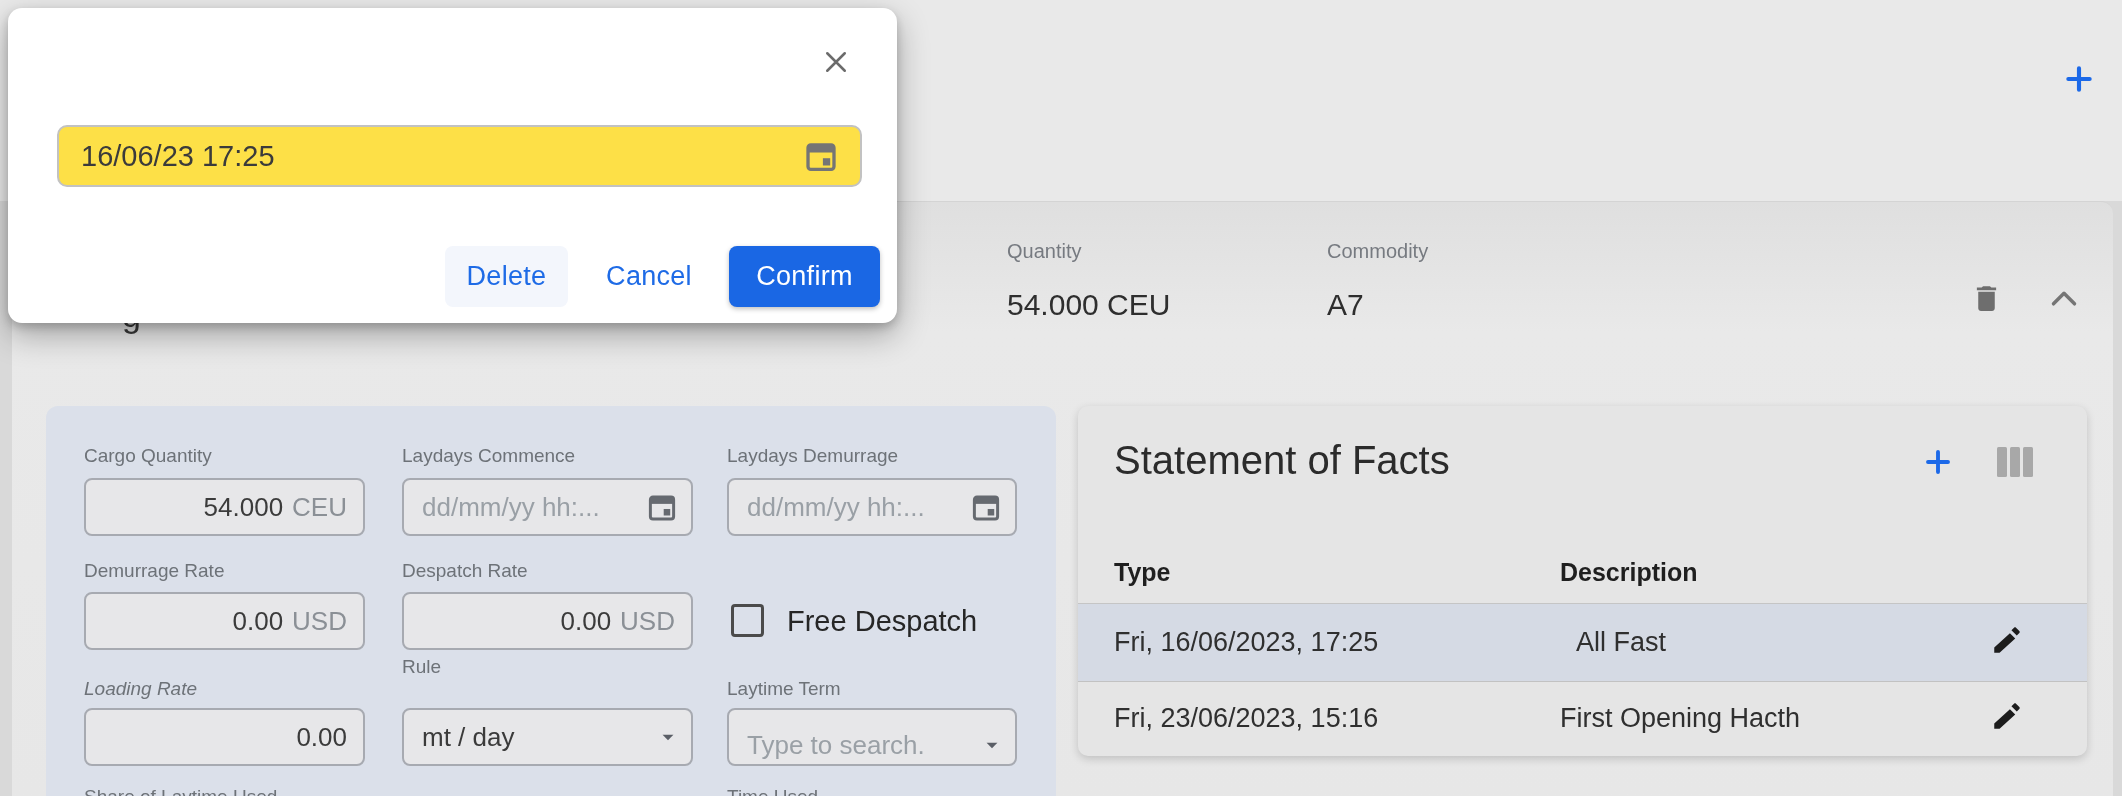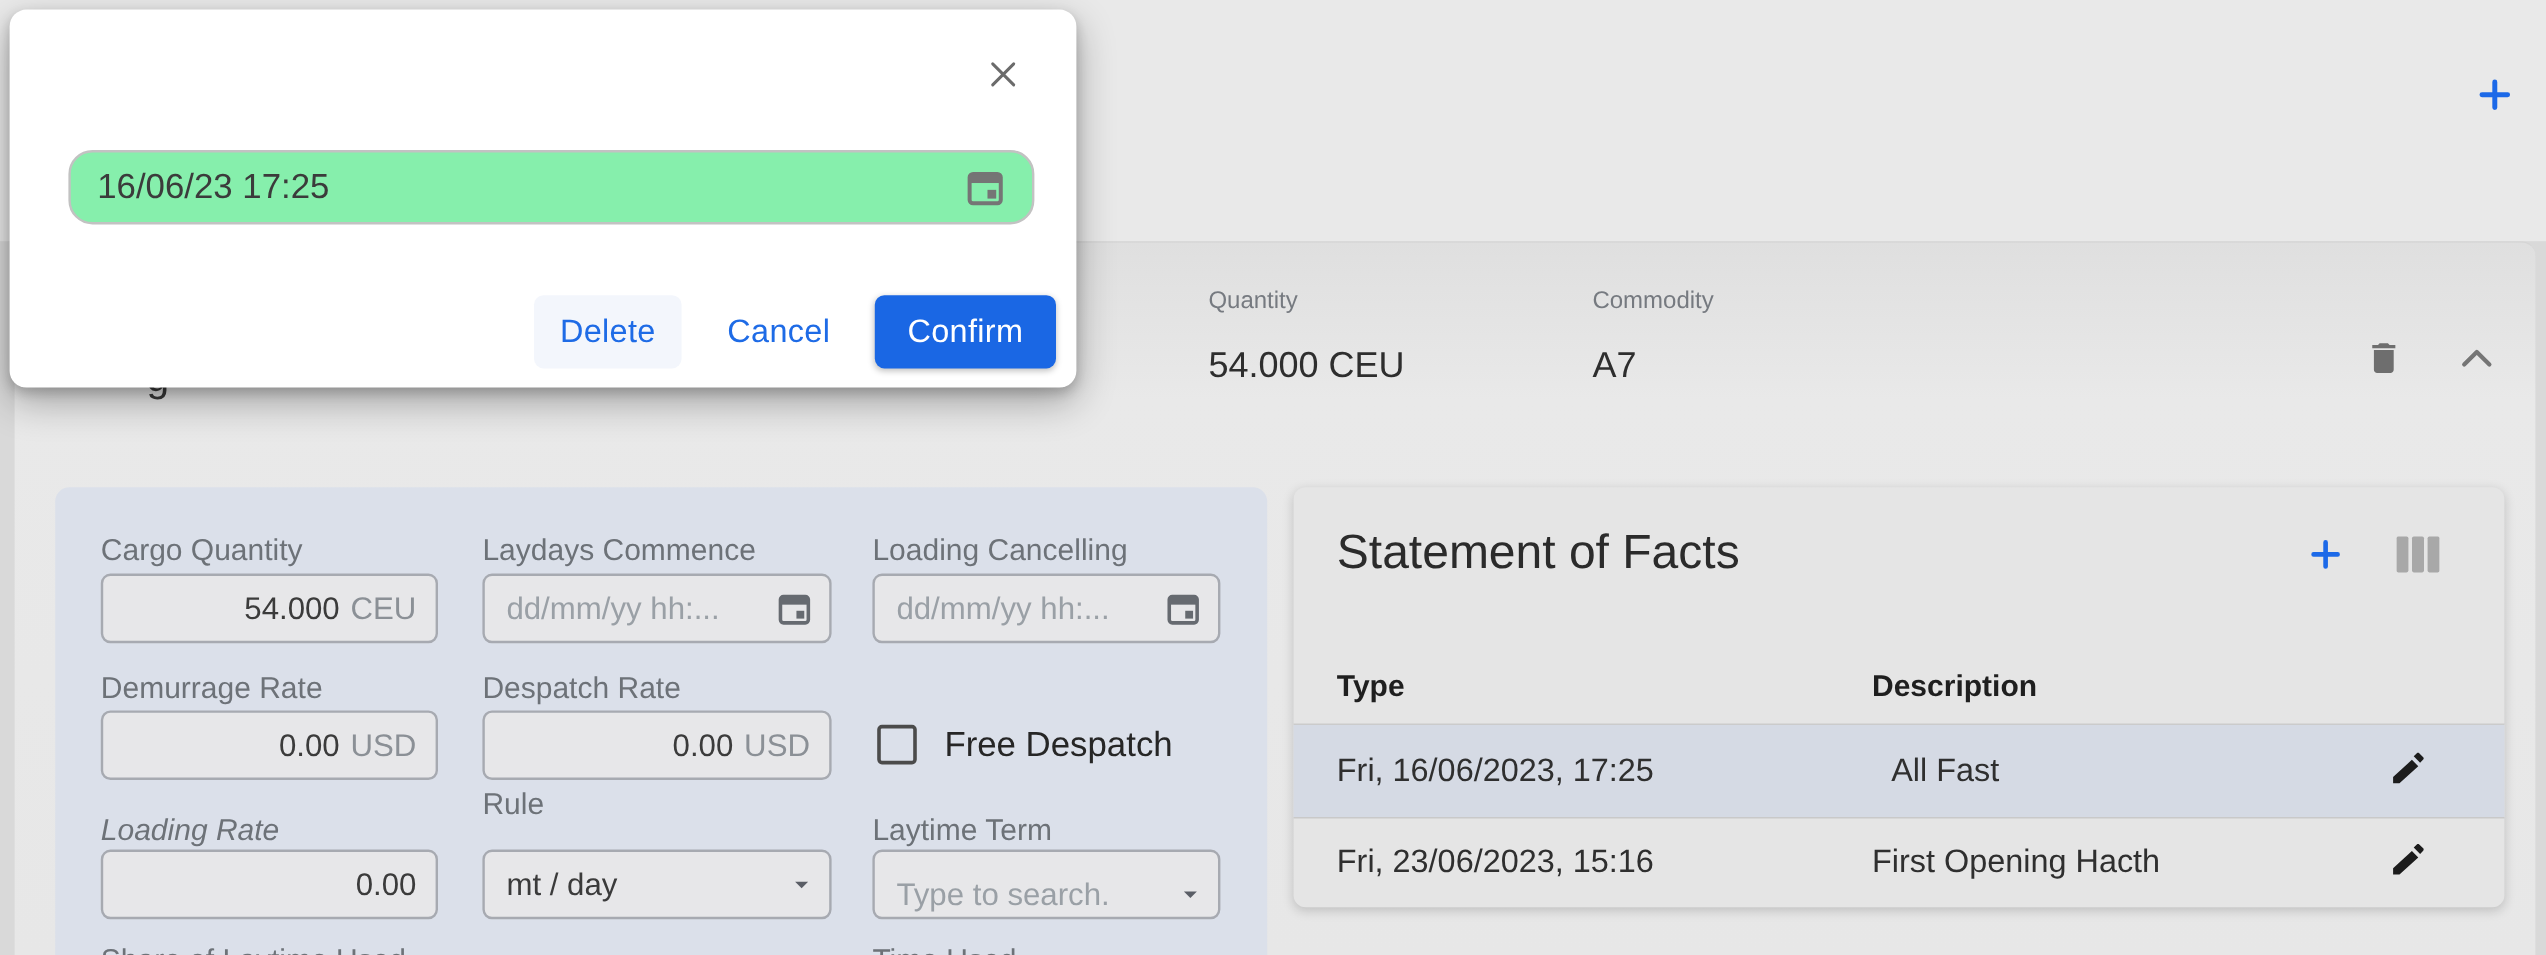--- a/index.html
+++ b/index.html
@@ -17,21 +17,21 @@
   
   #top-strip{left:0;top:0;width:2122px;height:201px;background:#e9e9e9;z-index:1;}
   #main-card{
     left:12px;top:201px;width:2101px;height:595px;
     background:linear-gradient(180deg,#dfdfdf 0%,#e9e9e9 22%,#e7e7e7 100%);
     border-top:1px solid #d4d4d4;
     border-radius:12px 12px 0 0;z-index:2;
   }
 
   
-  .field-label{font-size:25px;color:#6d7278;white-space:nowrap;z-index:4;}
+  .field-label{font-size:19px;color:#6d7278;white-space:nowrap;z-index:4;}
   .big-label{font-size:20px;color:#767a80;white-space:nowrap;z-index:4;}
   .big-value{font-size:30px;color:#2e2e2e;white-space:nowrap;z-index:4;}
 
   
   .icon-btn{display:flex;align-items:center;justify-content:center;cursor:pointer;
     background:transparent;border:none;padding:0;z-index:5;}
 
   
   #cargo-panel{
     left:46px;top:406px;width:1010px;height:420px;
@@ -69,22 +69,22 @@
 
   
   #modal{
     left:8px;top:8px;width:889px;height:315px;background:#ffffff;
     border-radius:14px;box-shadow:0 12px 32px rgba(0,0,0,.30),0 4px 10px rgba(0,0,0,.18);
     z-index:10;
   }
   #modal-title{left:57px;top:36px;font-size:42px;color:#262626;z-index:11;white-space:nowrap;}
   #modal-close{left:812px;top:38px;width:48px;height:48px;z-index:11;}
   #modal-input{
-    left:57px;top:125px;width:805px;height:62px;background:#86efac;
-    border:2px solid #c2c2c2;border-radius:20px;box-sizing:border-box;
+    left:57px;top:125px;width:805px;height:62px;background:#fde047;
+    border:2px solid #c2c2c2;border-radius:10px;box-sizing:border-box;
     display:flex;align-items:center;padding:0 20px 0 22px;z-index:11;
     font-size:29px;color:#3b3b3b;
   }
   #modal-input .grow{flex:1;}
   #modal-input .cal-icon{color:#757575;}
   .modal-btn{
     display:flex;align-items:center;justify-content:center;
     font-size:27px;font-weight:500;border:none;cursor:pointer;z-index:11;
     border-radius:8px;background:transparent;letter-spacing:.3px;
   }
@@ -130,21 +130,21 @@
   <button class="abs icon-btn" style="left:2041px;top:277px;width:46px;height:42px;">
     <svg width="28" height="18" viewBox="0 0 24 14">
       <path d="M3 12 L12 3 L21 12" stroke="#757575" stroke-width="3" fill="none" stroke-linecap="round" stroke-linejoin="round"></path>
     </svg>
   </button>
 
   <div id="cargo-panel" class="abs"></div>
 
   <div class="abs field-label" style="left:84px;top:445px;">Cargo Quantity</div>
   <div class="abs field-label" style="left:402px;top:445px;">Laydays Commence</div>
-  <div class="abs field-label" style="left:727px;top:445px;">Loading Cancelling</div>
+  <div class="abs field-label" style="left:727px;top:445px;">Laydays Demurrage</div>
 
   <div class="abs field-input" style="left:84px;top:478px;width:281px;height:58px;padding:0 16px 0 16px;">
     <span class="grow"></span>
     <span class="num-val">54.000</span>
     <span class="suffix">CEU</span>
   </div>
 
   <div class="abs field-input" style="left:402px;top:478px;width:291px;height:58px;padding:0 12px 0 18px;">
     <span class="placeholder grow">dd/mm/yy hh:...</span>
     <svg class="cal-icon" width="34" height="34" viewBox="0 0 24 24">

